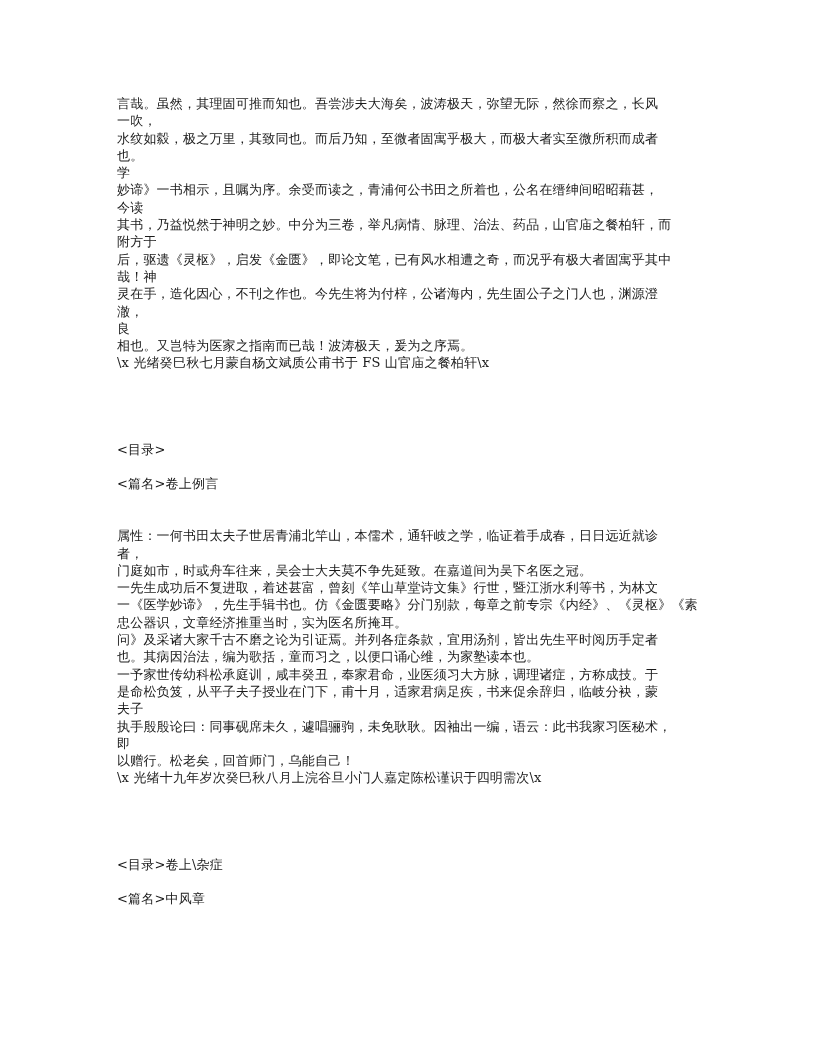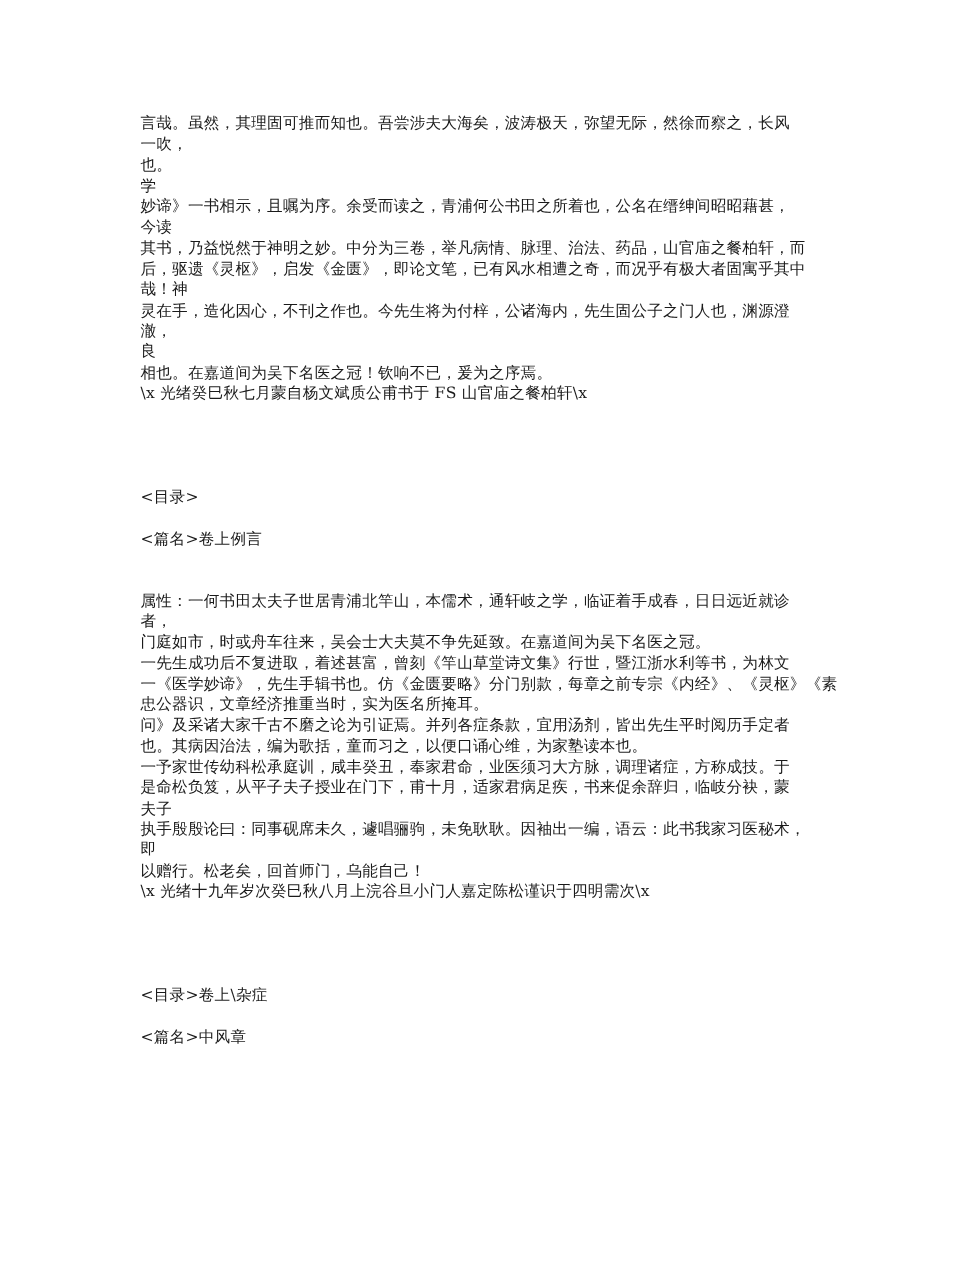--- a/index.html
+++ b/index.html
@@ -11,31 +11,33 @@
   .gap-small { height:17.3px; }
   .gap-med { height:34.6px; }
 </style>
 </head>
 <body>
 
 <div class="page">
   <div>
     <div class="line">言哉。虽然，其理固可推而知也。吾尝涉夫大海矣，波涛极天，弥望无际，然徐而察之，长风</div>
     <div class="line">一吹，</div>
+    <div class="line">水纹如縠，极之万里，其致同也。而后乃知，至微者固寓乎极大，而极大者实至微所积而成者</div>
     <div class="line">也。</div>
     <div class="line">学</div>
     <div class="line">妙谛》一书相示，且嘱为序。余受而读之，青浦何公书田之所着也，公名在缙绅间昭昭藉甚，</div>
     <div class="line">今读</div>
     <div class="line">其书，乃益悦然于神明之妙。中分为三卷，举凡病情、脉理、治法、药品，山官庙之餐柏轩，而</div>
+    <div class="line">附方于</div>
     <div class="line">后，驱遗《灵枢》，启发《金匮》，即论文笔，已有风水相遭之奇，而况乎有极大者固寓乎其中</div>
     <div class="line">哉！神</div>
     <div class="line">灵在手，造化因心，不刊之作也。今先生将为付梓，公诸海内，先生固公子之门人也，渊源澄</div>
     <div class="line">澈，</div>
     <div class="line">良</div>
-    <div class="line">相也。在嘉道间为吴下名医之冠！钦响不已，爰为之序焉。</div>
+    <div class="line">相也。又岂特为医家之指南而已哉！波涛极天，爰为之序焉。</div>
     <div class="line">\x 光绪癸巳秋七月蒙自杨文斌质公甫书于 FS 山官庙之餐柏轩\x</div>
   </div>
 
   <div class="gap-large"></div>
   <div class="line">&lt;目录&gt;</div>
   <div class="gap-small"></div>
   <div class="line">&lt;篇名&gt;卷上例言</div>
   <div class="gap-med"></div>
 
   <div>

